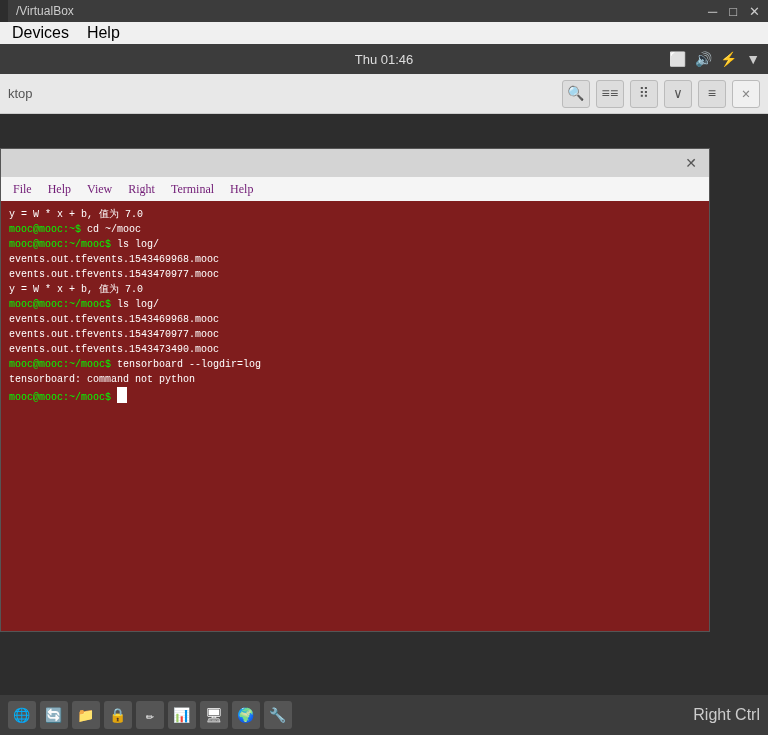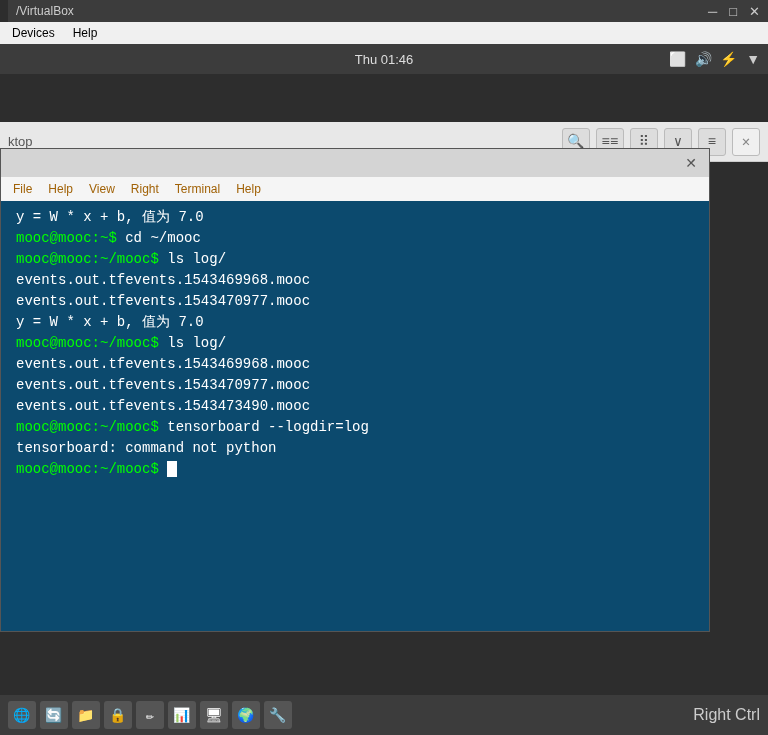--- a/index.html
+++ b/index.html
@@ -41,39 +41,38 @@
     }
 
     
     .vbox-menubar {
       background: #f0f0f0;
       height: 22px;
       display: flex;
       align-items: center;
       padding: 0 4px;
       font-family: Arial, sans-serif;
-      font-size: 12px;
+      font-size: 16px;
       gap: 2px;
     }
     .vbox-menu-item {
       padding: 2px 8px;
       cursor: pointer;
       color: #000;
     }
 
     
     .vbox-toolbar {
       background: #e8e8e8;
       height: 40px;
       display: flex;
       align-items: center;
       justify-content: space-between;
       padding: 0 8px;
       border-bottom: 1px solid #ccc;
-      margin-top: 48px;
     }
     .vbox-toolbar-left {
       font-family: Arial, sans-serif;
       font-size: 13px;
       color: #555;
     }
     .vbox-toolbar-right {
       display: flex;
       align-items: center;
       gap: 6px;
@@ -153,33 +152,33 @@
       align-items: center;
       justify-content: center;
     }
     .terminal-menubar {
       background: #f5f5f5;
       height: 24px;
       display: flex;
       align-items: center;
       padding: 0 6px;
       gap: 4px;
-      font-family: Liberation Sans, sans-serif;
+      font-family: Liberation Serif, serif;
       font-size: 12px;
-      color: #a16207;
+      color: #701a75;
     }
     .terminal-menu-item {
       padding: 2px 6px;
       cursor: pointer;
     }
     .terminal-body {
-      background: #0c4a6e;
-      padding: 6px 15px;
+      background: #7f1d1d;
+      padding: 6px 8px;
       font-family: 'Courier New', monospace;
-      font-size: 14px;
+      font-size: 10px;
       line-height: 1.5;
       color: #fff;
       min-height: 430px;
     }
     .line { display: block; white-space: pre; }
     .cursor {
       display: inline-block;
       width: 10px;
       height: 16px;
       background: #fff;

